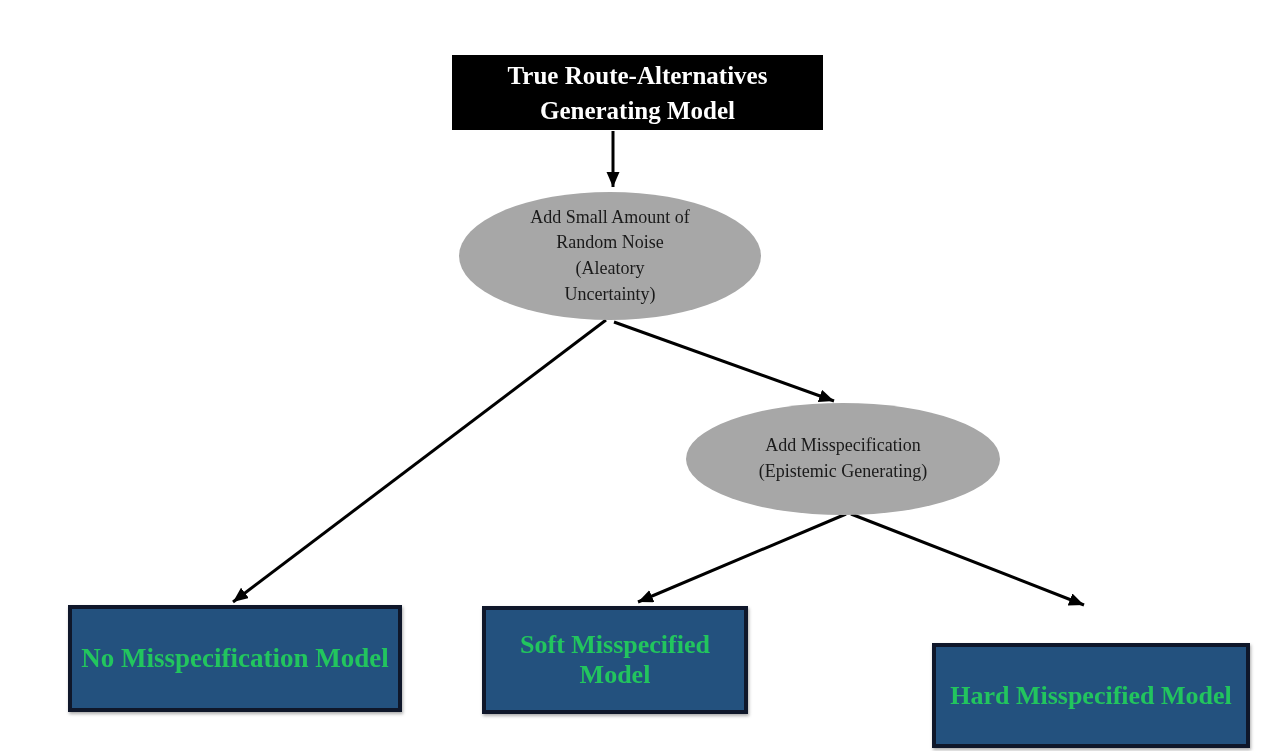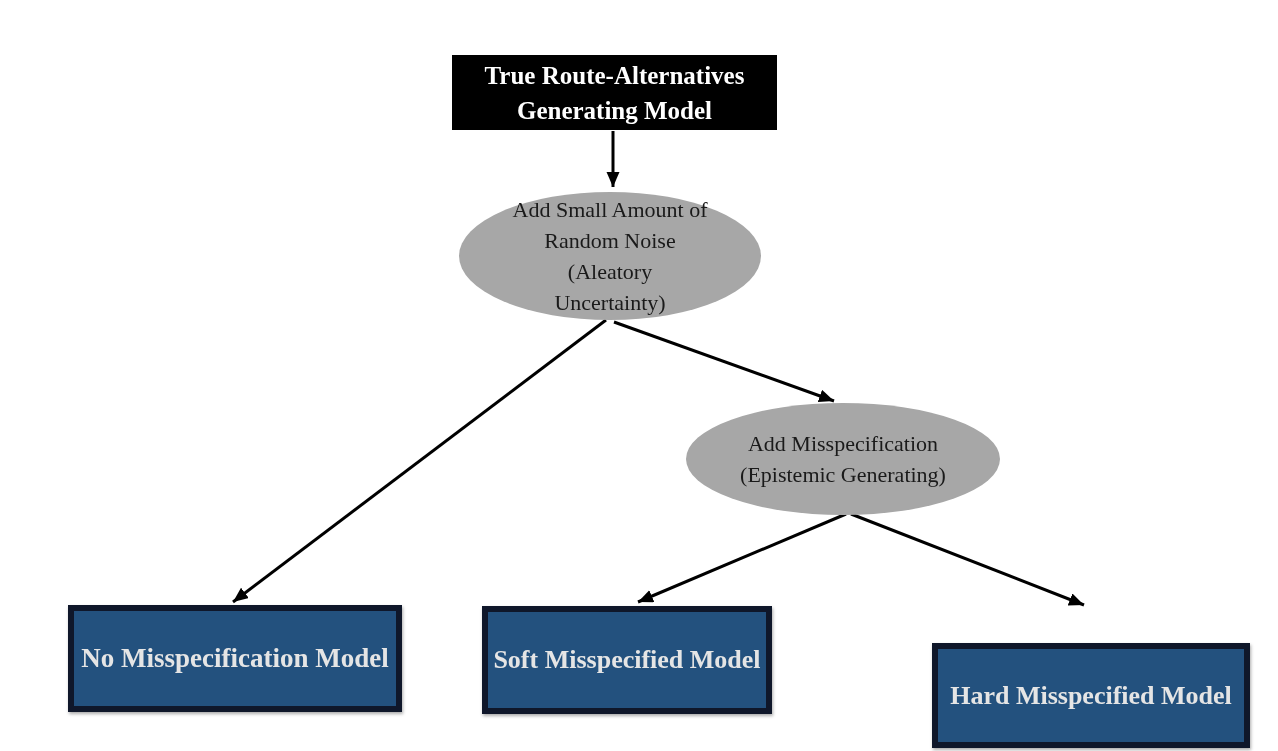--- a/index.html
+++ b/index.html
@@ -32,67 +32,67 @@
     box-sizing: border-box;
   }
   .node .label {
     white-space: pre-line;
     display: block;
     width: 100%;
   }
   .node-root {
     left: 452px;
     top: 55px;
-    width: 325px;
+    width: 371px;
     height: 75px;
     background: #000000;
     color: #ffffff;
     font-size: 25px;
     font-weight: bold;
     line-height: 1.4;
   }
   .node-ellipse {
     background: #a7a7a7;
     color: #1a1a1a;
     border-radius: 50%;
-    font-size: 22px;
+    font-size: 18px;
     line-height: 1.42;
     justify-content: center;
   }
   .node-aleatory {
     left: 459px;
     top: 192px;
     width: 302px;
     height: 128px;
   }
   .node-epistemic {
     left: 686px;
     top: 403px;
     width: 314px;
     height: 112px;
   }
   .node-result {
     background: #23517e;
-    color: #e5e5e5;
+    color: #22c55e;
     font-weight: bold;
     font-size: 26px;
-    border: 6px solid #0f172a;
+    border: 4px solid #0f172a;
     box-shadow: 1px 2px 3px rgba(70, 70, 70, 0.45);
   }
   .node-no-miss {
     left: 68px;
     top: 605px;
     width: 334px;
     height: 107px;
     font-size: 27px;
   }
   .node-soft-miss {
     left: 482px;
     top: 606px;
-    width: 290px;
+    width: 266px;
     height: 108px;
   }
   .node-hard-miss {
     left: 932px;
     top: 643px;
     width: 318px;
     height: 105px;
   }
 </style>
 </head>

